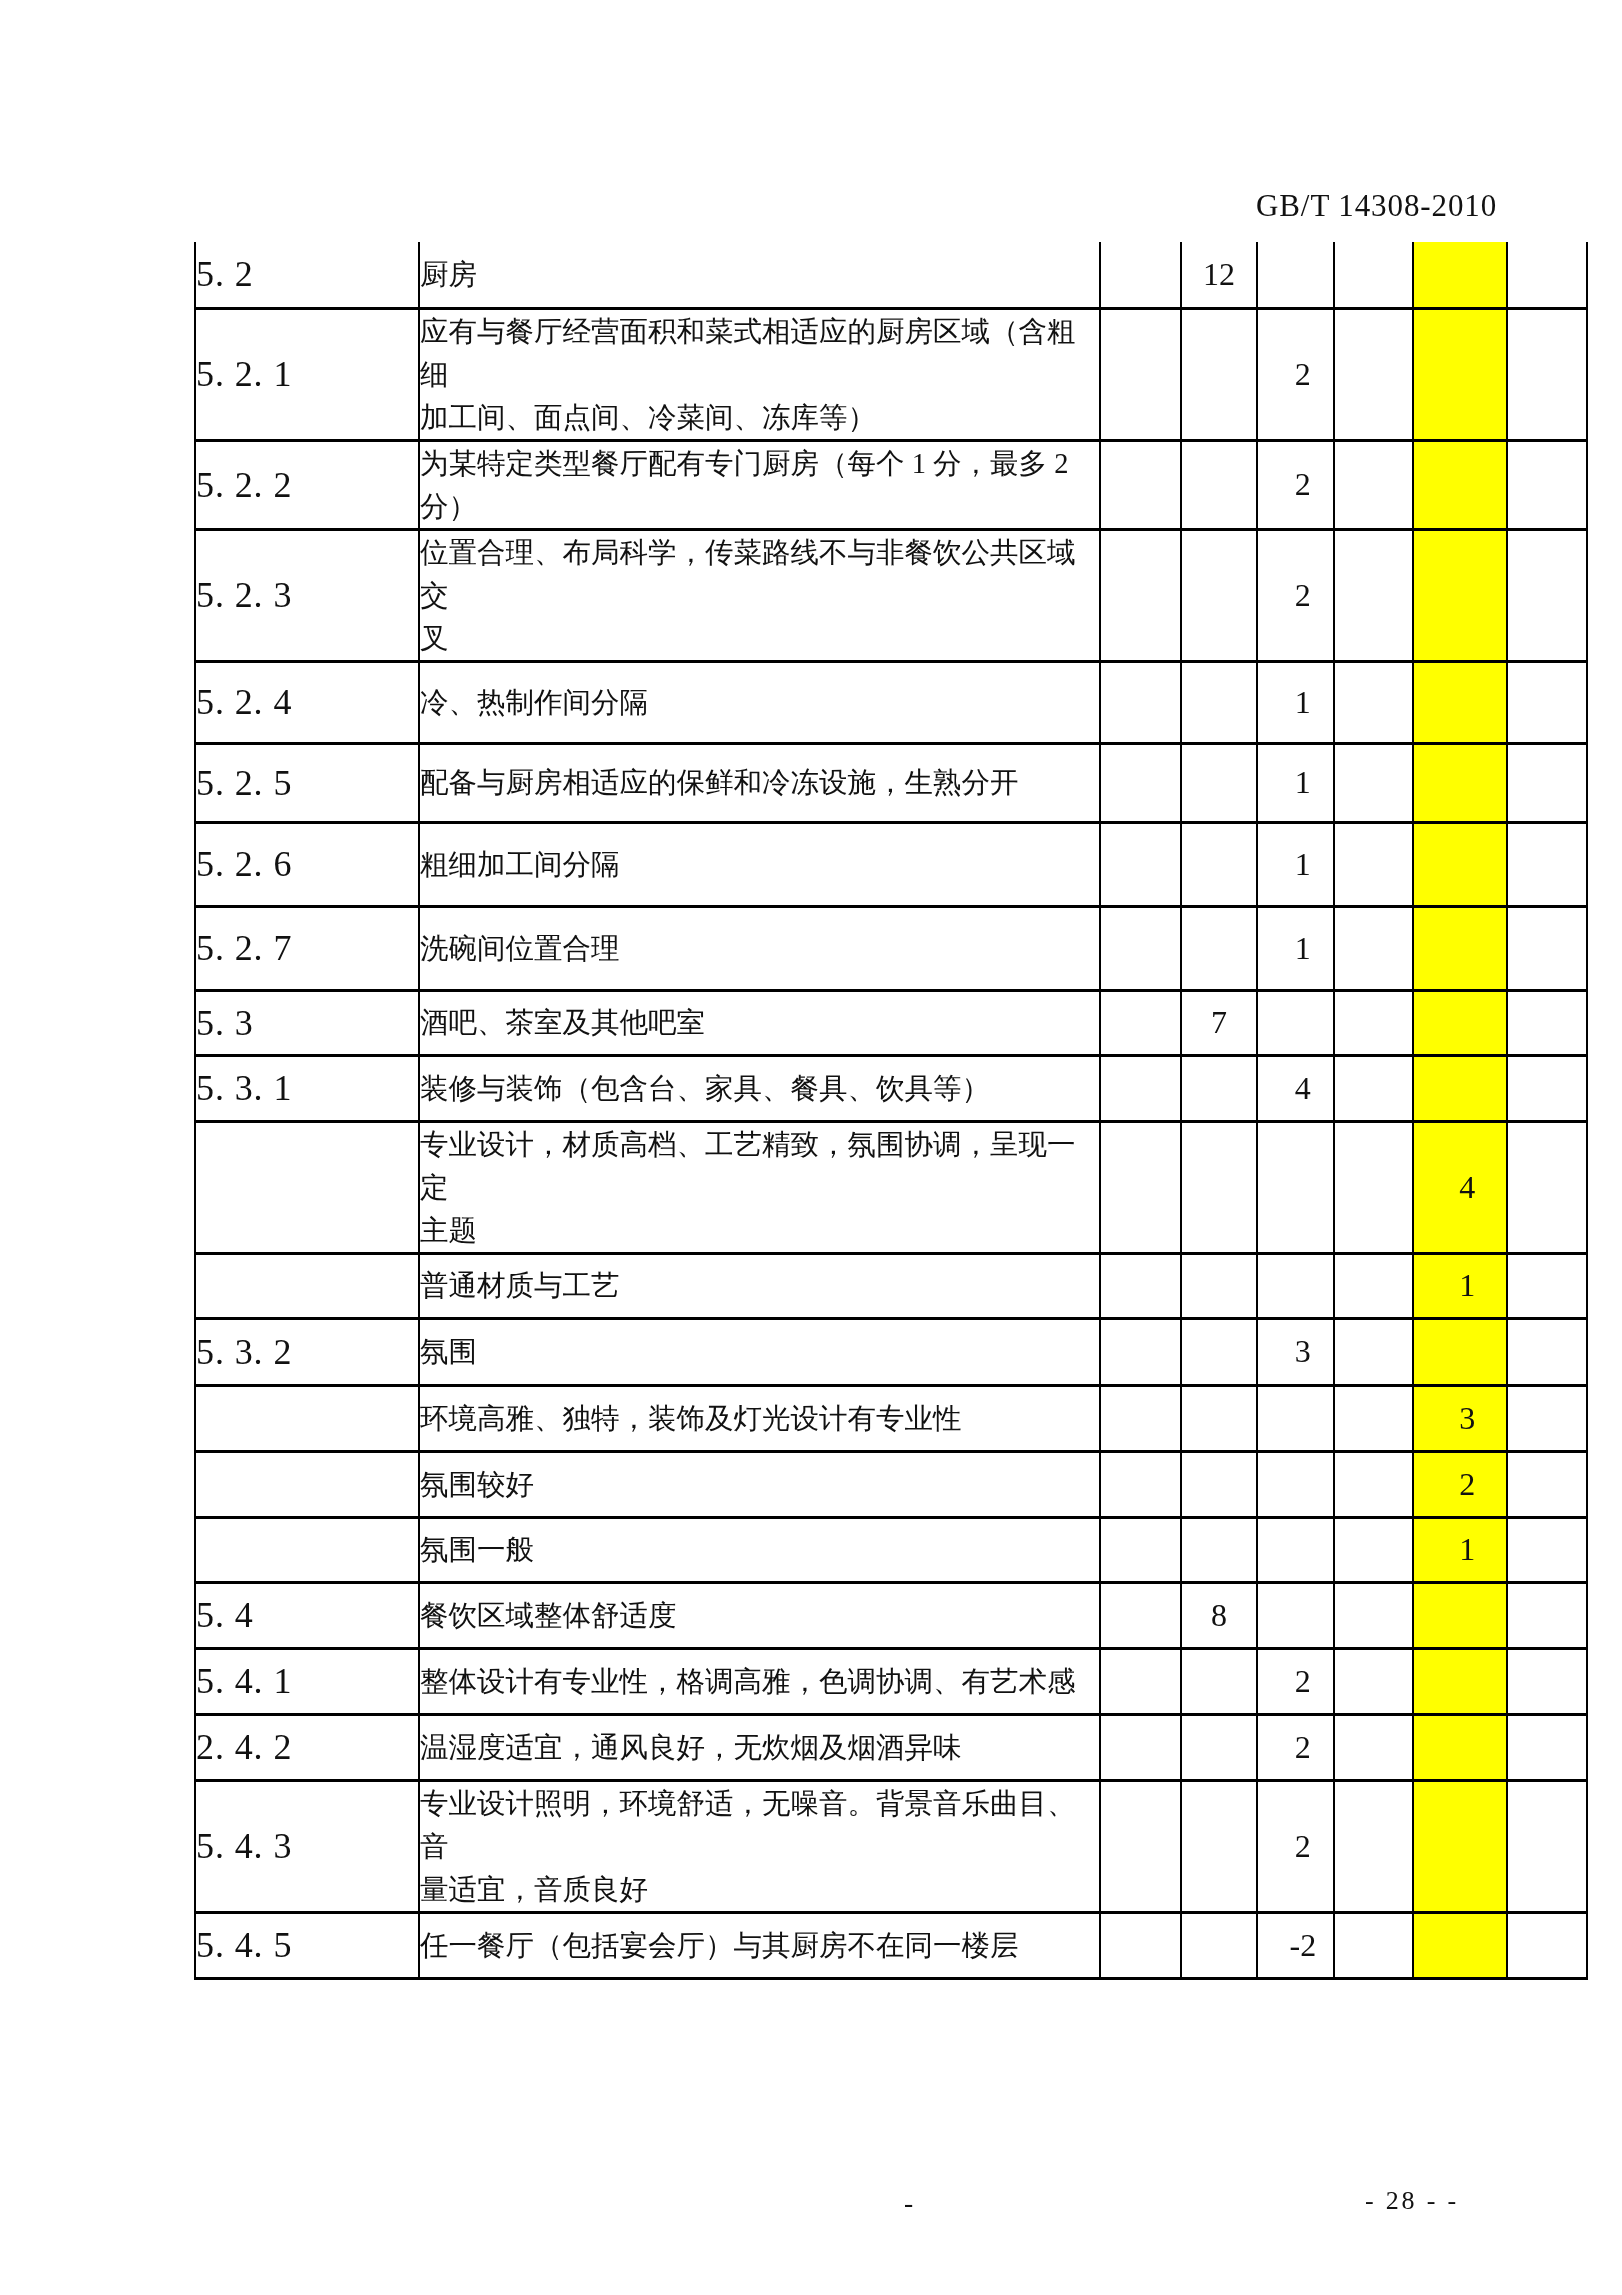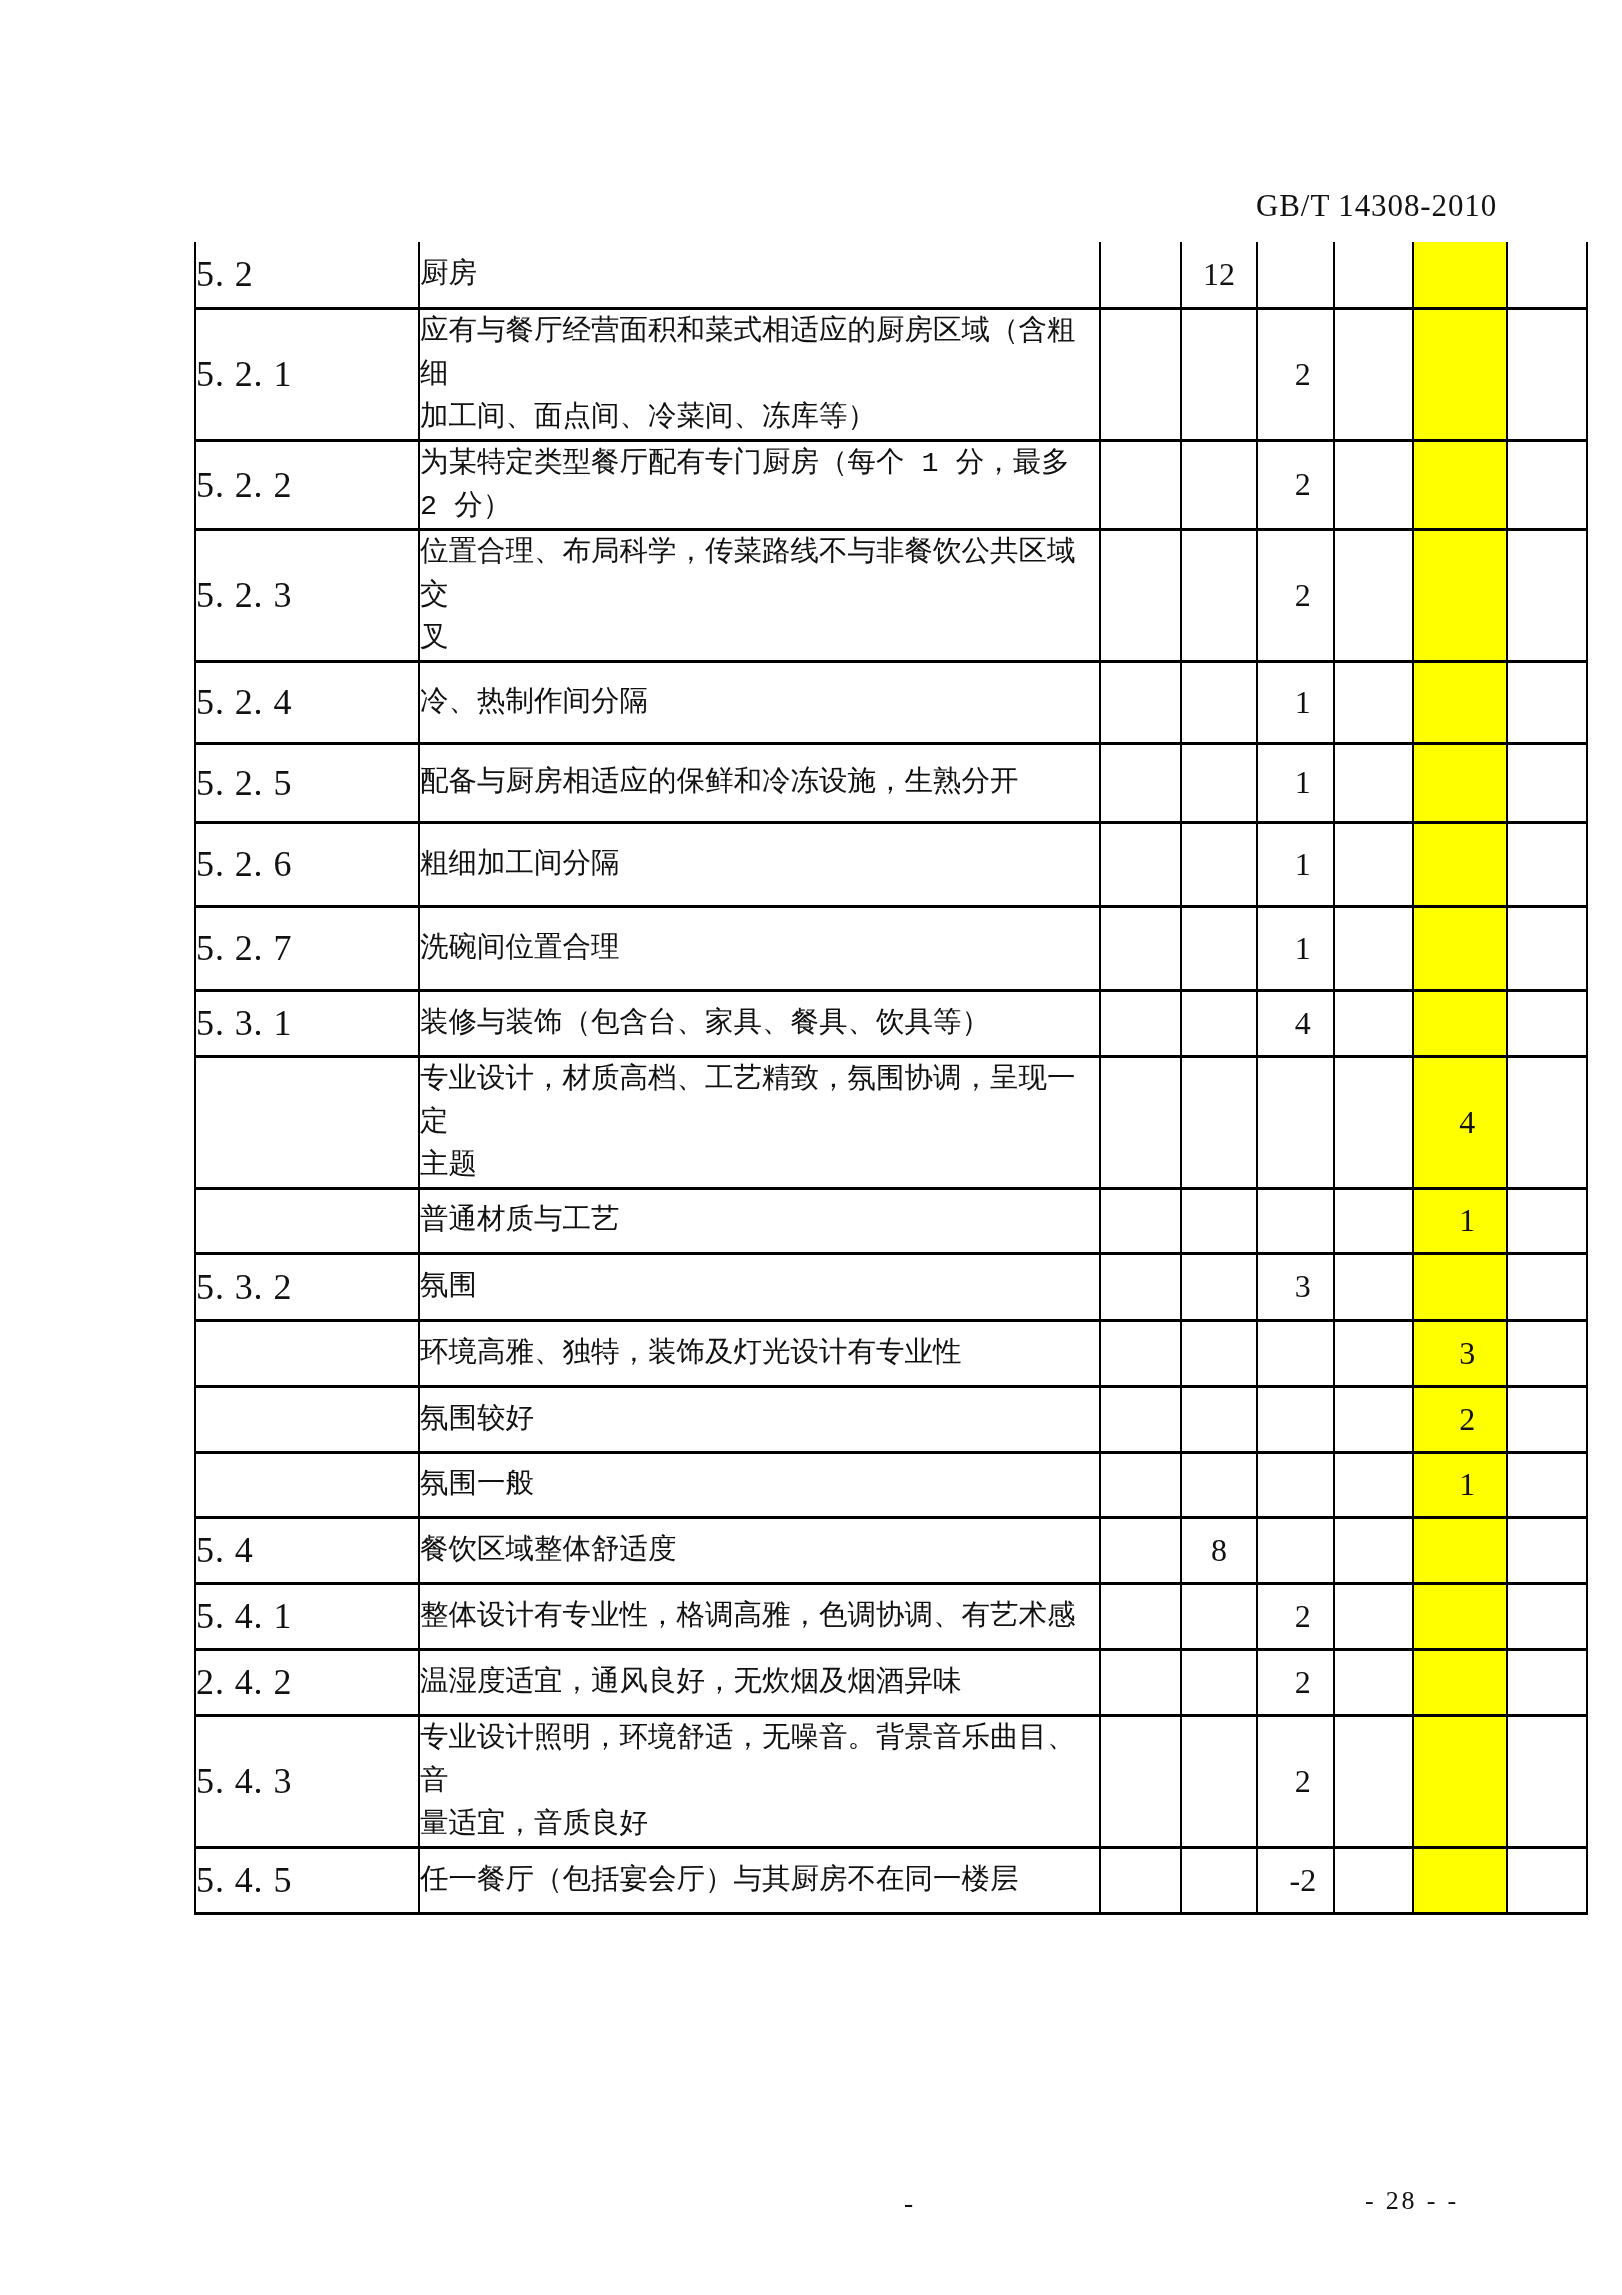--- a/index.html
+++ b/index.html
@@ -47,21 +47,20 @@
     letter-spacing: 0.9px;
     text-align: left;
   }
   td.c2 {
     padding-left: 13px;
     padding-right: 7.3px;
     font-size: 28.5px;
     line-height: 43px;
     text-align: left;
     white-space: pre-line;
-    font-family: Liberation Mono, monospace;
   }
   td.c3, td.c4, td.c5, td.c6, td.c7, td.c8 {
     text-align: center;
     font-size: 32px;
   }
   td.c5, td.c7 {
     text-indent: 14.7px;
   }
   td.c7.yellow {
     background: #ffff00;
@@ -173,20 +172,30 @@
       <tr style="height: 84px;">
     <td class="c1">5. 2. 7</td>
     <td class="c2">洗碗间位置合理</td>
     <td class="c3"></td>
     <td class="c4"></td>
     <td class="c5">1</td>
     <td class="c6"></td>
     <td class="c7 yellow"></td>
     <td class="c8"></td>
   </tr>
+      <tr style="height: 65px;">
+    <td class="c1">5. 3</td>
+    <td class="c2">酒吧、茶室及其他吧室</td>
+    <td class="c3"></td>
+    <td class="c4">7</td>
+    <td class="c5"></td>
+    <td class="c6"></td>
+    <td class="c7 yellow"></td>
+    <td class="c8"></td>
+  </tr>
       <tr style="height: 66px;">
     <td class="c1">5. 3. 1</td>
     <td class="c2">装修与装饰（包含台、家具、餐具、饮具等）</td>
     <td class="c3"></td>
     <td class="c4"></td>
     <td class="c5">4</td>
     <td class="c6"></td>
     <td class="c7 yellow"></td>
     <td class="c8"></td>
   </tr>

